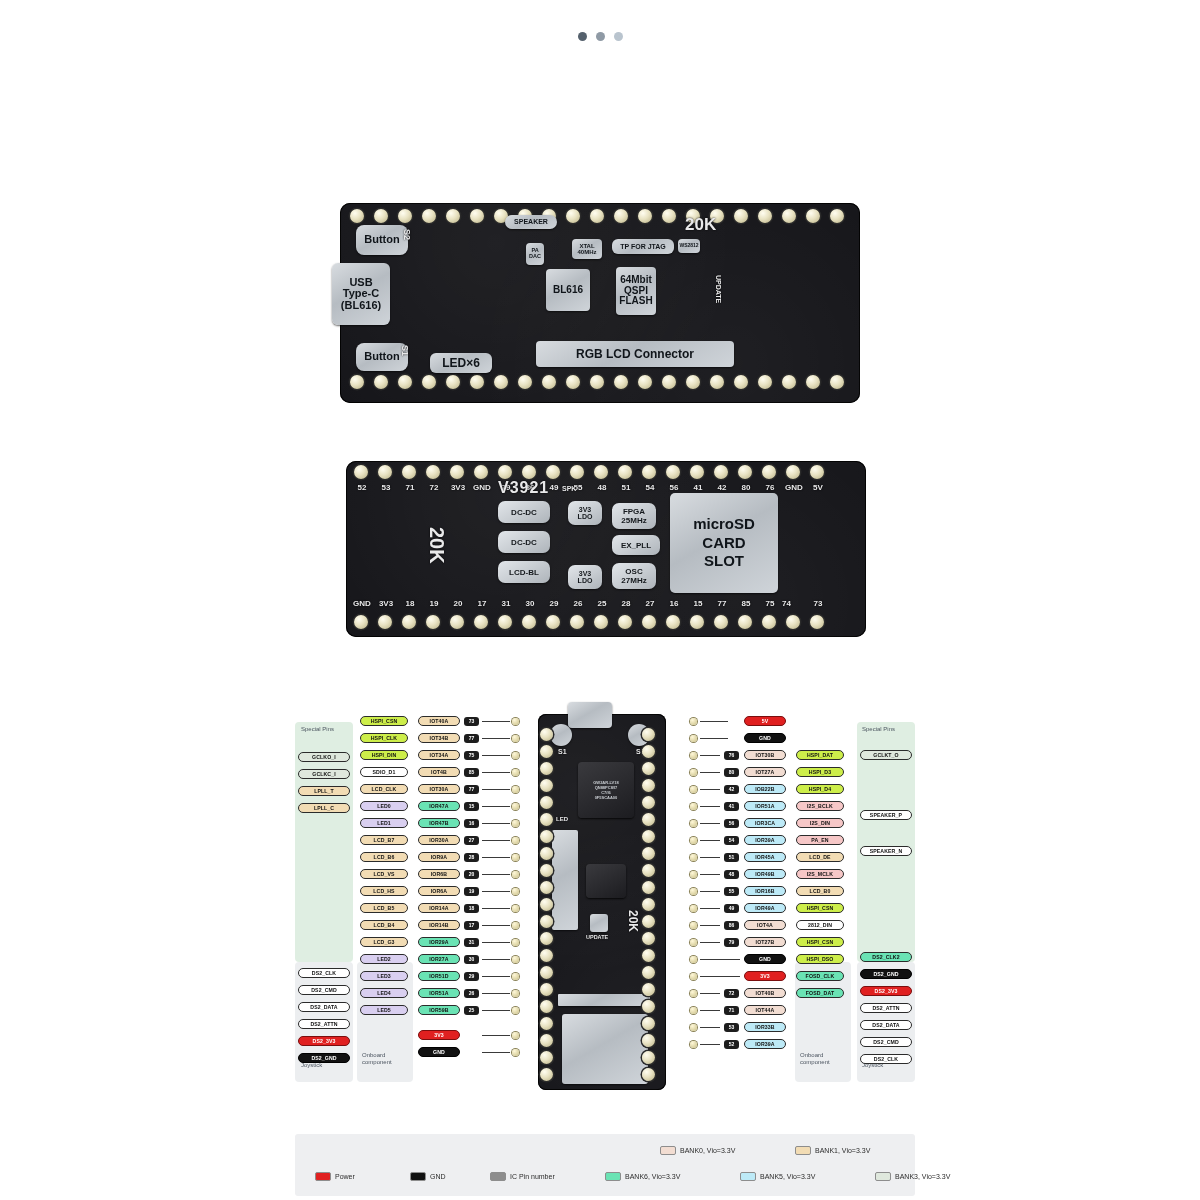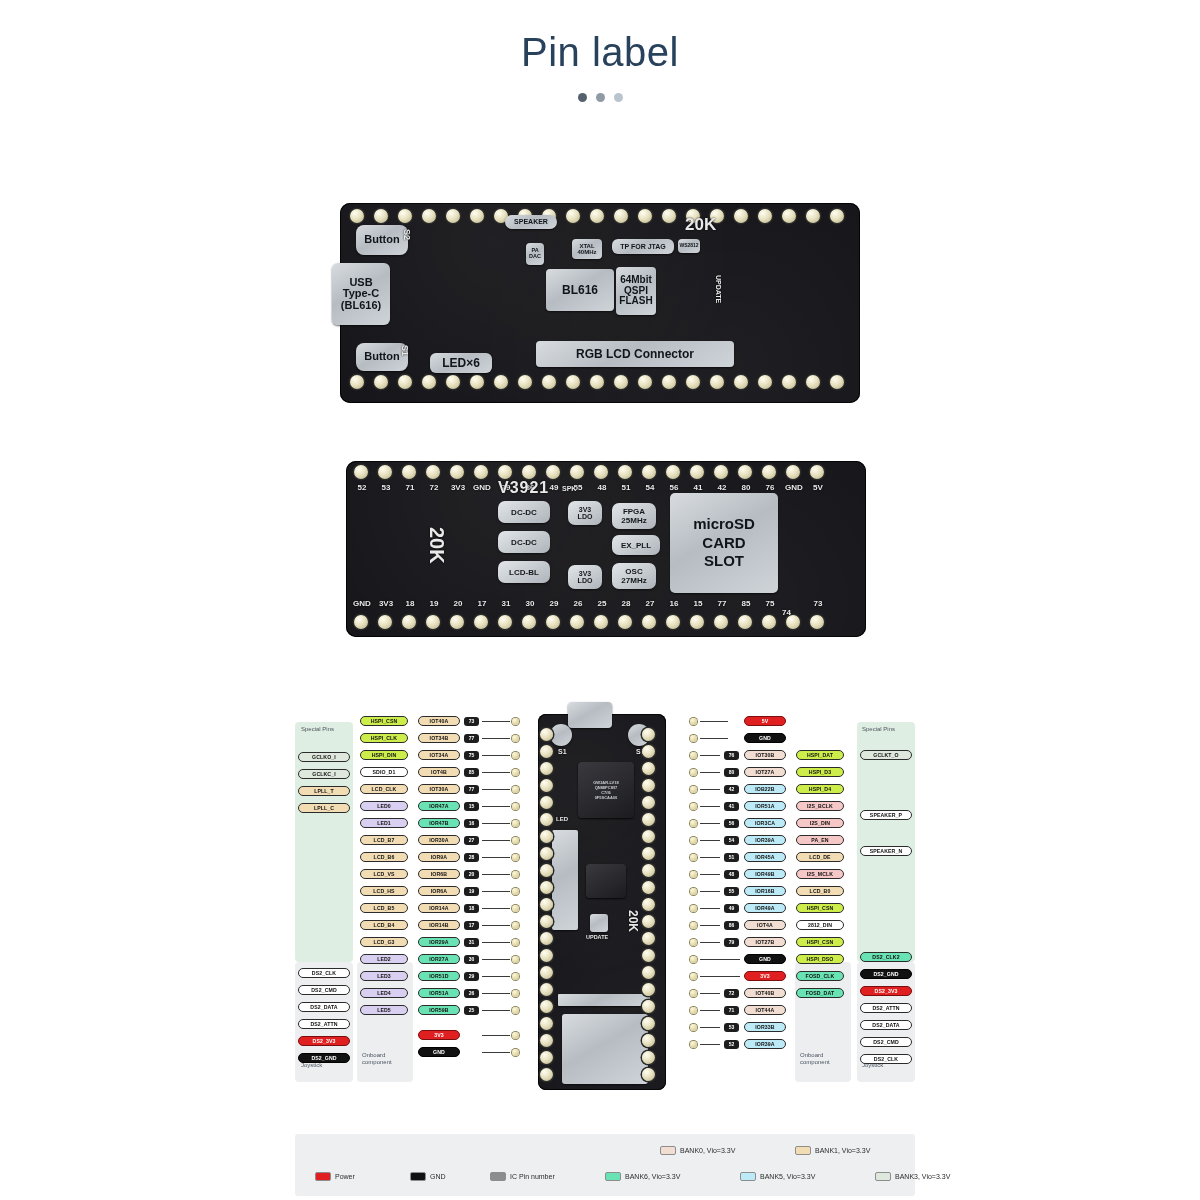--- a/index.html
+++ b/index.html
@@ -117,21 +117,20 @@
     background:#eeeff1; border-radius:3px;
   }
   .lg-item { position:absolute; display:flex; align-items:center; gap:4px; }
   .lg-sw { width:16px; height:9px; border-radius:2px; border:1px solid #8d8d8d; }
   .lg-tx { font-size:7px; color:#2b2b2b; white-space:nowrap; }
 </style>
 </head>
 <body>
 
 <div id="header">
-  <div id="title">Pin label</div>
   <div id="dots">
     <span class="dot active"></span>
     <span class="dot mid"></span>
     <span class="dot"></span>
   </div>
 </div>
 
 <div class="board-wrap" id="front-board" style="left:330px; top:195px; width:560px; height:215px;">
 
   <div class="pcb" style="left:10px; top:8px; width:520px; height:200px;"></div>
@@ -198,21 +197,21 @@
   <div class="chip" style="left:196px; top:48px; width:18px; height:22px; font-size:5.5px; white-space:pre-line;">PA
 DAC</div>
 
   <div class="chip" style="left:242px; top:44px; width:30px; height:20px; font-size:6px; white-space:pre-line;">XTAL
 40MHz</div>
 
   <div class="chip" style="left:282px; top:44px; width:62px; height:15px; font-size:7px; border-radius:6px;">TP FOR JTAG</div>
 
   <div class="chip" style="left:348px; top:44px; width:22px; height:14px; font-size:5px;">WS2812</div>
 
-  <div class="chip" style="left:216px; top:74px; width:68px; height:42px; font-size:12px;">BL616</div>
+  <div class="chip" style="left:216px; top:74px; width:44px; height:42px; font-size:10px;">BL616</div>
 
   <div class="chip" style="left:286px; top:72px; width:40px; height:48px; font-size:10px; white-space:pre-line;">64Mbit
 QSPI
 FLASH</div>
 
   <div class="silk" style="left:355px; top:20px; font-size:17px;">20K</div>
 
   <div class="silk" style="left:392px; top:80px; font-size:7px; transform:rotate(90deg); transform-origin:left top;">UPDATE</div>
 
   <div class="chip" style="left:206px; top:146px; width:198px; height:26px; font-size:12px; border-radius:4px;">RGB LCD Connector</div>
@@ -304,21 +303,21 @@
       <div class="silk" style="left: 212px; top: 144px; font-size: 8px; width: 24px; text-align: center;">29</div>
       <div class="silk" style="left: 236px; top: 144px; font-size: 8px; width: 24px; text-align: center;">26</div>
       <div class="silk" style="left: 260px; top: 144px; font-size: 8px; width: 24px; text-align: center;">25</div>
       <div class="silk" style="left: 284px; top: 144px; font-size: 8px; width: 24px; text-align: center;">28</div>
       <div class="silk" style="left: 308px; top: 144px; font-size: 8px; width: 24px; text-align: center;">27</div>
       <div class="silk" style="left: 332px; top: 144px; font-size: 8px; width: 24px; text-align: center;">16</div>
       <div class="silk" style="left: 356px; top: 144px; font-size: 8px; width: 24px; text-align: center;">15</div>
       <div class="silk" style="left: 380px; top: 144px; font-size: 8px; width: 24px; text-align: center;">77</div>
       <div class="silk" style="left: 404px; top: 144px; font-size: 8px; width: 24px; text-align: center;">85</div>
       <div class="silk" style="left: 428px; top: 144px; font-size: 8px; width: 24px; text-align: center;">75</div>
-      <div class="silk" style="left: 452px; top: 144px; font-size: 8px; width: 24px;  margin-top: 9px;">74</div>
+      <div class="silk" style="left: 452px; top: 144px; font-size: 8px; width: 24px; ">74</div>
       <div class="silk" style="left: 476px; top: 144px; font-size: 8px; width: 24px; text-align: center;">73</div>
     </div>
 
   <div class="silk" style="left:168px; top:24px; font-size:16px; letter-spacing:1px;">V3921</div>
   <div class="silk" style="left:118px; top:72px; font-size:20px; transform:rotate(90deg); transform-origin:left top;">20K</div>
 
   <div class="pillchip" style="left:168px; top:46px; width:52px; height:22px; font-size:8px;">DC-DC</div>
   <div class="pillchip" style="left:168px; top:76px; width:52px; height:22px; font-size:8px;">DC-DC</div>
   <div class="pillchip" style="left:168px; top:106px; width:52px; height:22px; font-size:8px;">LCD-BL</div>
 

